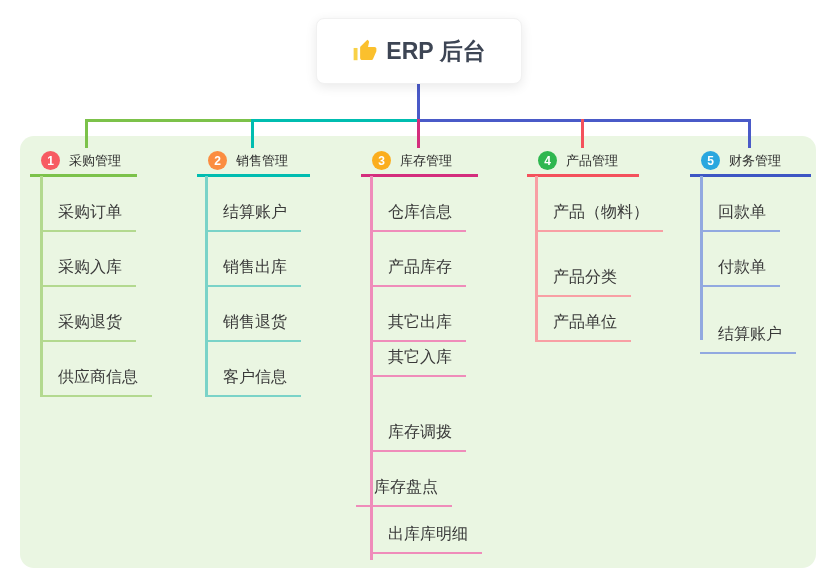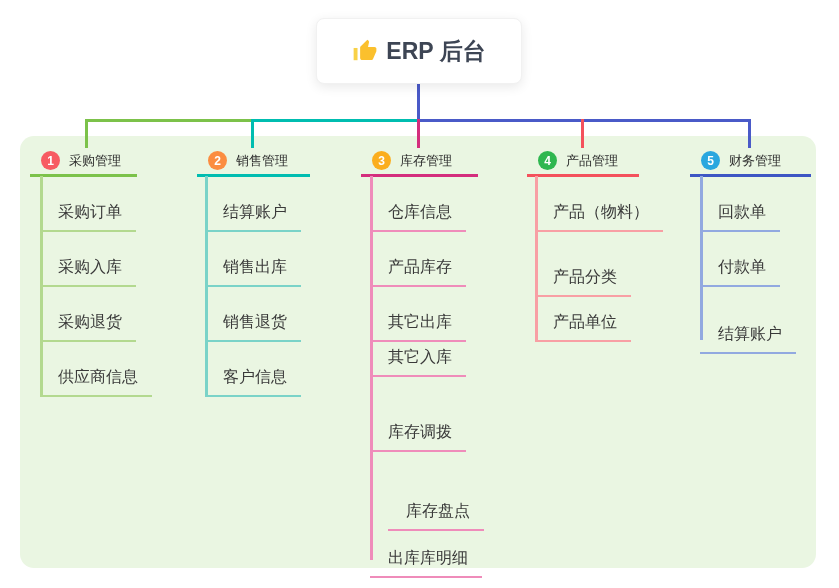--- a/index.html
+++ b/index.html
@@ -83,22 +83,22 @@
       <div class="branch-header" style="left: 361px; width: 117px; border-bottom-color: rgb(212, 46, 125);">
         <span class="badge" style="background: rgb(251, 174, 30);">3</span>
         <span class="branch-label">库存管理</span>
       </div>
       <div class="vline" style="left: 370px; top: 176px; height: 384px; background: rgb(239, 140, 186);"></div>
       <div class="child-node" style="left: 370px; top: 202px; border-bottom-color: rgb(239, 140, 186);">仓库信息</div>
       <div class="child-node" style="left: 370px; top: 257px; border-bottom-color: rgb(239, 140, 186);">产品库存</div>
       <div class="child-node" style="left: 370px; top: 312px; border-bottom-color: rgb(239, 140, 186);">其它出库</div>
       <div class="child-node" style="left: 370px; top: 347px; border-bottom-color: rgb(239, 140, 186);">其它入库</div>
       <div class="child-node" style="left: 370px; top: 422px; border-bottom-color: rgb(239, 140, 186);">库存调拨</div>
-      <div class="child-node" style="left: 388px; top: 477px; border-bottom-color: rgb(239, 140, 186); margin-top: 24px;">库存盘点</div>
-      <div class="child-node" style="left: 370px; top: 548px; border-bottom-color: rgb(239, 140, 186); font-family: Liberation Mono, monospace;">出库库明细</div>
+      <div class="child-node" style="left: 356px; top: 477px; border-bottom-color: rgb(239, 140, 186);">库存盘点</div>
+      <div class="child-node" style="left: 370px; top: 524px; border-bottom-color: rgb(239, 140, 186); font-family: Liberation Mono, monospace;">出库库明细</div>
       <div class="branch-header" style="left: 527px; width: 112px; border-bottom-color: rgb(244, 81, 92);">
         <span class="badge" style="background: rgb(47, 183, 80);">4</span>
         <span class="branch-label">产品管理</span>
       </div>
       <div class="vline" style="left: 535px; top: 176px; height: 164px; background: rgb(248, 159, 164);"></div>
       <div class="child-node" style="left: 535px; top: 202px; border-bottom-color: rgb(248, 159, 164);">产品（物料）</div>
       <div class="child-node" style="left: 535px; top: 267px; border-bottom-color: rgb(248, 159, 164);">产品分类</div>
       <div class="child-node" style="left: 535px; top: 312px; border-bottom-color: rgb(248, 159, 164);">产品单位</div>
       <div class="branch-header" style="left: 690px; width: 121px; border-bottom-color: rgb(61, 86, 196);">
         <span class="badge" style="background: rgb(42, 167, 223);">5</span>

